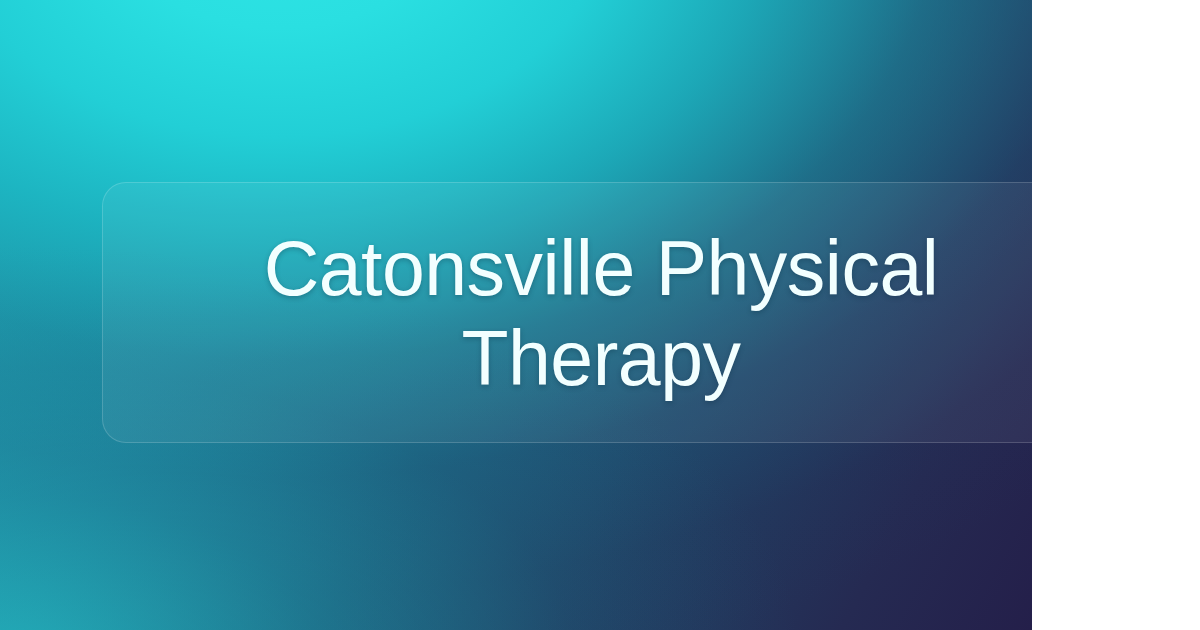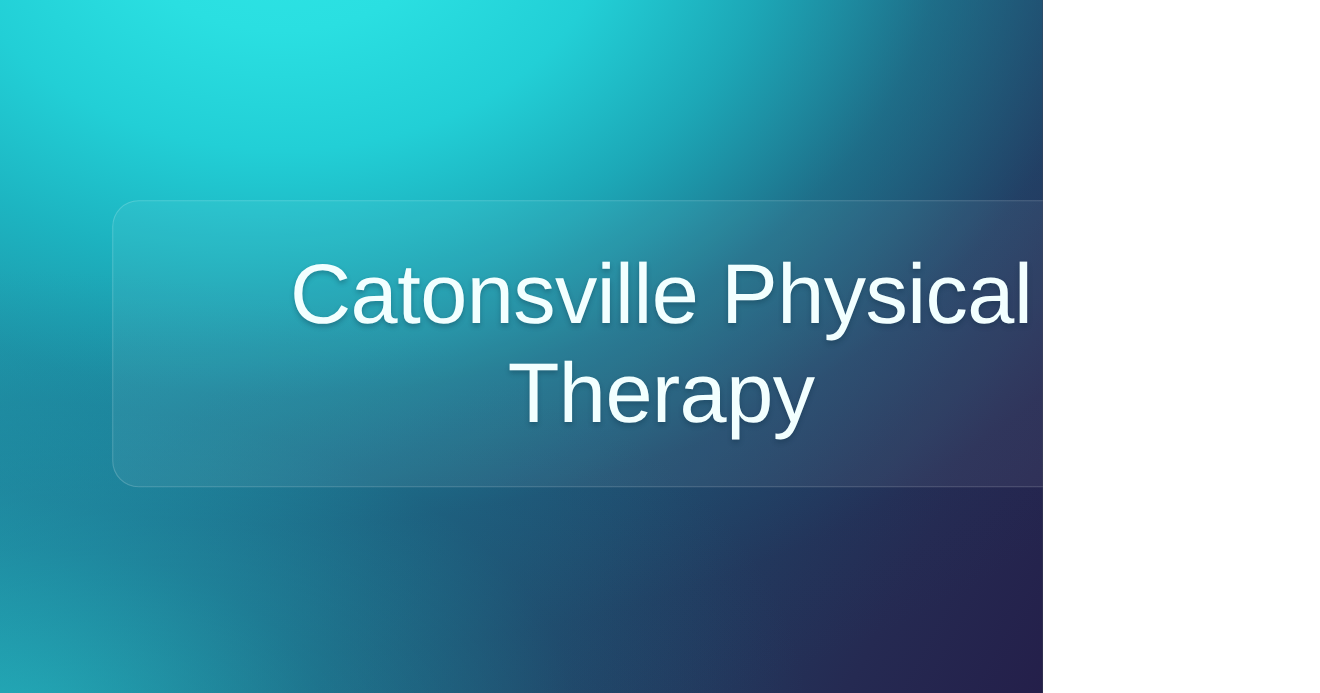--- a/index.html
+++ b/index.html
@@ -9,24 +9,24 @@
     height: 630px;
     overflow: hidden;
   }
 
   body {
     font-family: "Liberation Sans", sans-serif;
   }
 
   #banner {
     position: relative;
-    width: 948px;
+    width: 1032px;
     height: 630px;
     overflow: hidden;
-    background-color: #0f172a;
+    background-color: #ef4444;
   }
 
   
   .bg-base {
     position: absolute;
     inset: 0;
     background:
       linear-gradient(118deg,
         #21a7b4 0%,
         #1e7f96 26%,

